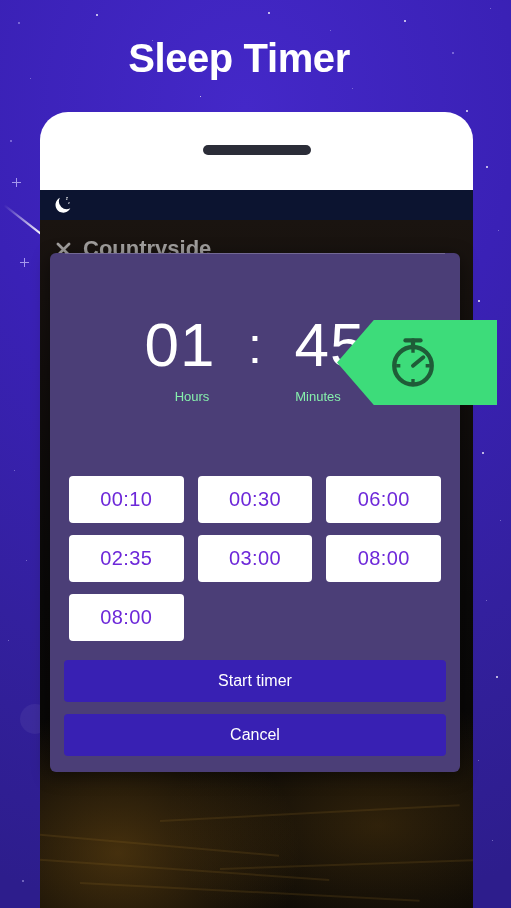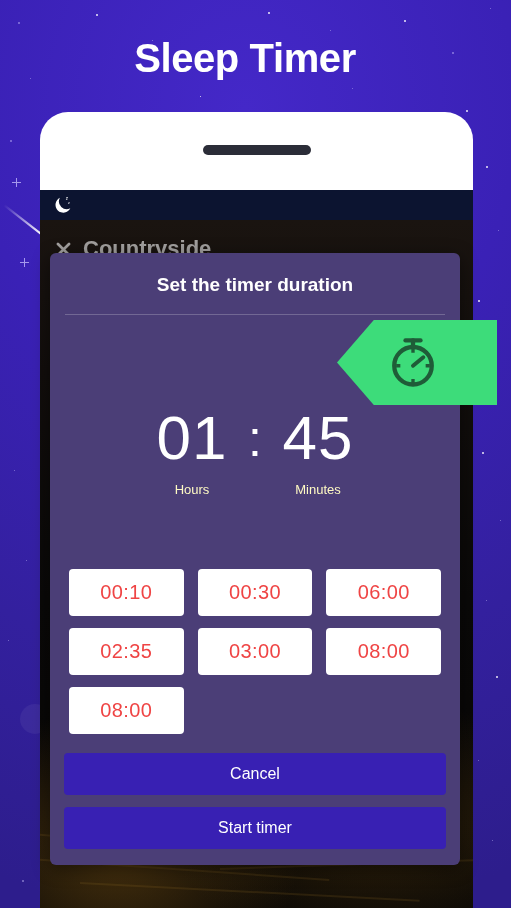--- a/index.html
+++ b/index.html
@@ -65,21 +65,21 @@
     left: 20px; top: 704px;
     width: 30px; height: 30px;
     border-radius: 50%;
     background: rgba(255,255,255,.055);
   }
 
   
   .page-title {
     position: absolute;
     top: 36px;
-    left: 9px;
+    left: 3px;
     width: 472px;
     text-align: center;
     color: #ffffff;
     font-size: 40px;
     font-weight: bold;
     letter-spacing: -.4px;
   }
 
   
   .phone {
@@ -199,23 +199,22 @@
   
   .time-wrap {
     position: relative;
     padding-top: 60px;
     z-index: 2;
   }
   .time-row {
     display: flex;
     justify-content: center;
     align-items: baseline;
-    gap: 0;
+    gap: 12px;
     color: #ffffff;
-    margin-top: 32px;
   }
   .time-digits {
     font-size: 62px;
     font-weight: 300;
     letter-spacing: 1px;
     line-height: 1;
     width: 92px;
     text-align: center;
   }
   .time-colon {
@@ -225,39 +224,39 @@
     width: 34px;
     text-align: center;
     position: relative;
     top: -3px;
   }
   .unit-row {
     display: flex;
     justify-content: center;
     align-items: baseline;
     margin-top: 13px;
-    color: #fef9c3;
+    color: #86efac;
     font-size: 13px;
   }
   .unit-row span { width: 92px; text-align: center; }
   .unit-row .gap { width: 34px; }
 
   
   .presets {
     display: grid;
     grid-template-columns: repeat(3, 1fr);
     gap: 12px 14px;
     padding: 72px 19px 0;
   }
   .preset {
     background: #ffffff;
     border: none;
     border-radius: 4px;
     height: 47px;
-    color: #ef4444;
+    color: #6d28d9;
     font-size: 20px;
     font-family: "Liberation Sans", sans-serif;
     letter-spacing: .4px;
     cursor: pointer;
     padding: 0;
   }
 
   
   .actions {
     padding: 19px 14px 16px;
@@ -352,21 +351,20 @@
           </span>
           <span>Countryside</span>
         </div>
       </div>
 
     </div>
   </div>
 
   <div class="dialog">
 
-    <div class="dialog-title">Set the timer duration</div>
     <div class="dialog-divider"></div>
 
     <div class="ribbon">
       <span>
         <svg viewBox="0 0 64 64">
           <circle cx="32" cy="36" r="20" fill="none" stroke="#1f5c38" stroke-width="4.6"></circle>
           <line x1="32" y1="9" x2="32" y2="16" stroke="#1f5c38" stroke-width="4.6" stroke-linecap="round"></line>
           <line x1="24" y1="9" x2="40" y2="9" stroke="#1f5c38" stroke-width="4.6" stroke-linecap="round"></line>
           <line x1="32" y1="36" x2="43" y2="27" stroke="#1f5c38" stroke-width="4.2" stroke-linecap="round"></line>
           <line x1="32" y1="17.5" x2="32" y2="22" stroke="#1f5c38" stroke-width="3.6"></line>
@@ -394,19 +392,19 @@
       <button class="preset">00:10</button>
       <button class="preset">00:30</button>
       <button class="preset">06:00</button>
       <button class="preset">02:35</button>
       <button class="preset">03:00</button>
       <button class="preset">08:00</button>
       <button class="preset">08:00</button>
     </div>
 
     <div class="actions">
+      <button class="action-btn">Start timer</button>
       <button class="action-btn">Cancel</button>
-      <button class="action-btn">Start timer</button>
     </div>
 
   </div>
 
 </div>
 
 </body></html>

